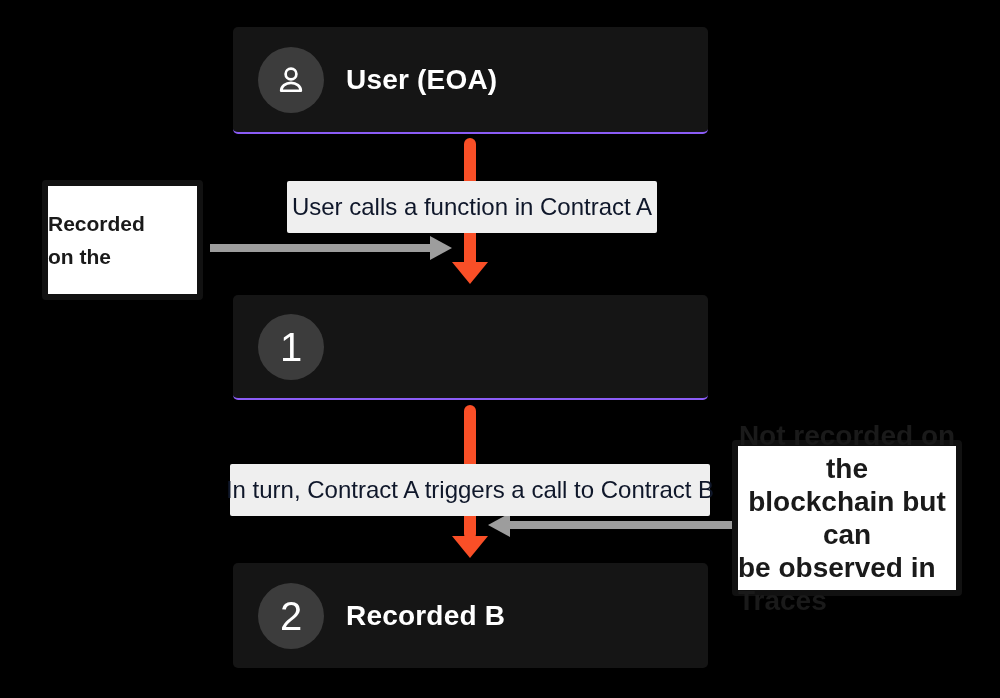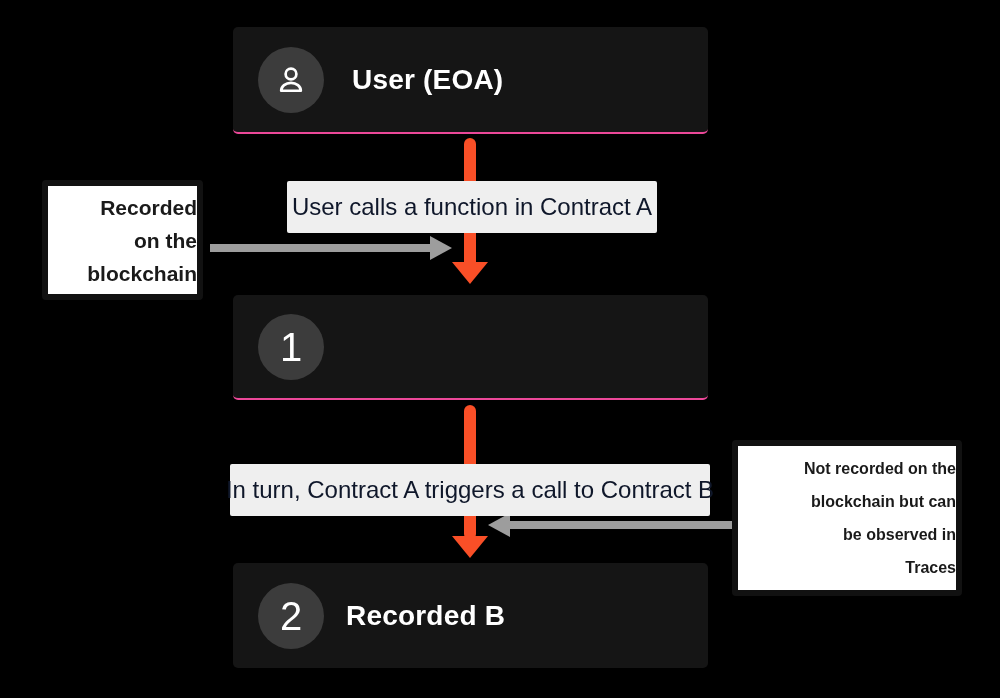--- a/index.html
+++ b/index.html
@@ -7,21 +7,21 @@
   .stage{
     position:relative;width:1000px;height:698px;background:#000;overflow:hidden;
     font-family:"Liberation Sans","DejaVu Sans",sans-serif;
   }
   
   .node{
     position:absolute;left:233px;width:475px;height:107px;
     background:#151515;border-radius:5px;
     display:flex;align-items:center;padding-left:25px;z-index:3;
   }
-  .node.underlined{border-bottom:2px solid #ec4899;gap:6px;}
+  .node.underlined{border-bottom:2px solid #8b5cf6;}
   .badge{
     width:66px;height:66px;border-radius:50%;background:#3c3c3c;
     display:flex;align-items:center;justify-content:center;flex:0 0 auto;
   }
   .badge .num{color:#fff;font-size:40px;font-weight:400;line-height:1;}
   .node-title{margin-left:22px;color:#fff;font-size:28px;font-weight:700;letter-spacing:.2px;}
   
   .rshaft{position:absolute;width:12px;background:#f94f27;border-radius:6px;z-index:1;}
   .rhead{position:absolute;width:0;height:0;z-index:1;
     border-left:18px solid transparent;border-right:18px solid transparent;
@@ -36,26 +36,26 @@
     border-right:22px solid #9d9d9d;}
   
   .edge-label{
     position:absolute;background:#efefef;z-index:2;border-radius:2px;
     display:flex;align-items:center;justify-content:center;
     color:#0f172a;font-size:24px;font-weight:400;white-space:nowrap;
   }
   
   .note{
     position:absolute;background:#ffffff;border:6px solid #111;border-radius:4px;z-index:4;
-    display:flex;flex-direction:column;align-items:flex-end;justify-content:center;
+    display:flex;flex-direction:column;align-items:flex-start;justify-content:center;
     color:#1a1a1a;font-weight:700;text-align:center;
   }
   .note .line{display:block;}
   .note-left .line{font-size:21px;line-height:33px;}
-  .note-right .line{font-size:16px;line-height:33px;}
+  .note-right .line{font-size:28px;line-height:33px;}
 </style>
 </head>
 <body>
 
 <div class="stage">
 
   <div class="rshaft" style="left:464px;top:138px;height:130px;"></div>
   <div class="rhead" style="left:452px;top:262px;"></div>
 
   <div class="rshaft" style="left:464px;top:405px;height:135px;"></div>
@@ -75,21 +75,20 @@
       </svg>
     </div>
     <div class="node-title">User (EOA)</div>
   </div>
 
   <div class="edge-label" style="left:287px;top:181px;width:370px;height:52px;">User calls a function in Contract A</div>
 
   <div class="note note-left" style="left:42px;top:180px;width:161px;height:120px;">
     <span class="line">Recorded</span>
     <span class="line">on the</span>
-    <span class="line">blockchain</span>
   </div>
 
   <div class="node underlined" style="top:295px;height:105px;">
     <div class="badge">
       <span class="num">1</span>
     </div>
   </div>
 
   <div class="edge-label" style="left:230px;top:455px;width:480px;height:52px;margin-top:9px;">In turn, Contract A triggers a call to Contract B</div>
 

